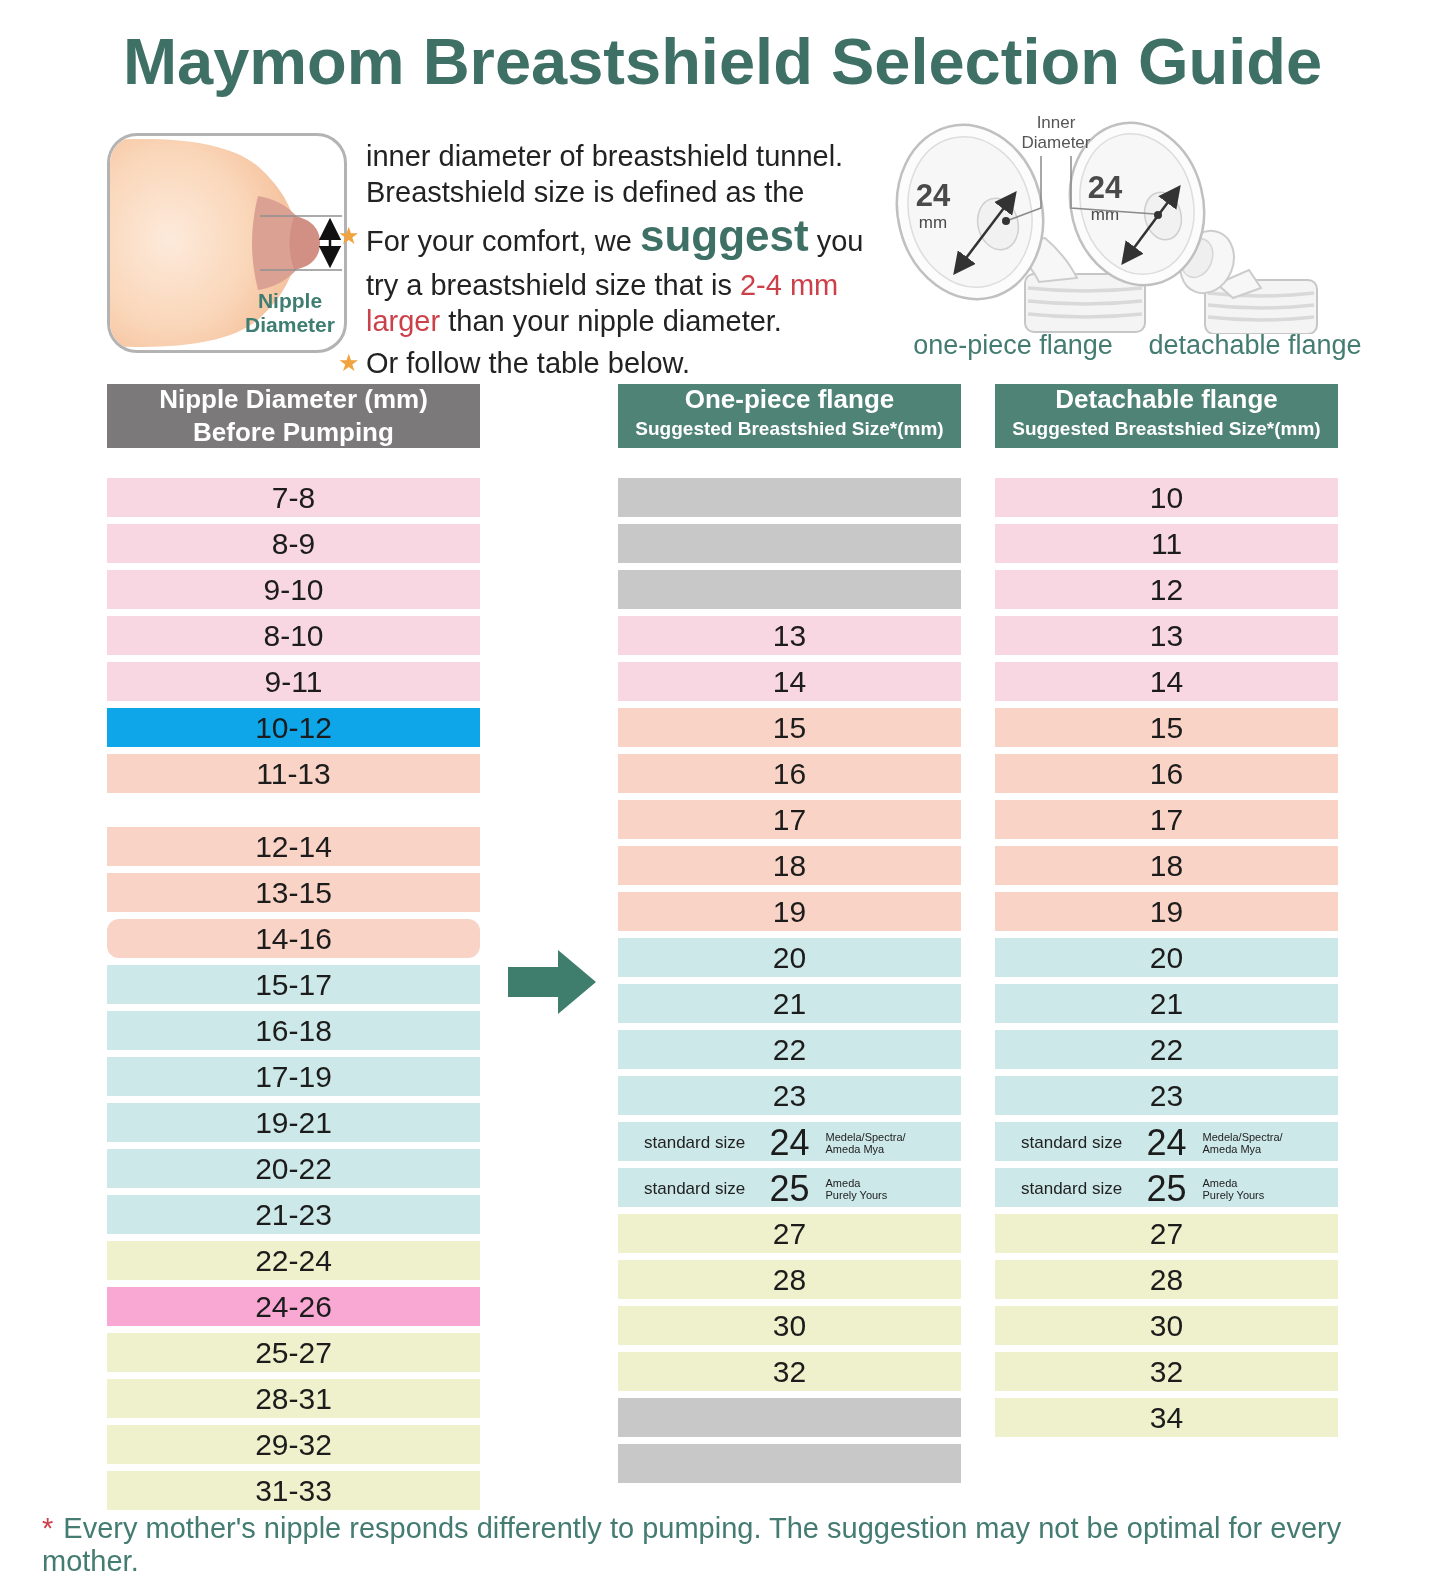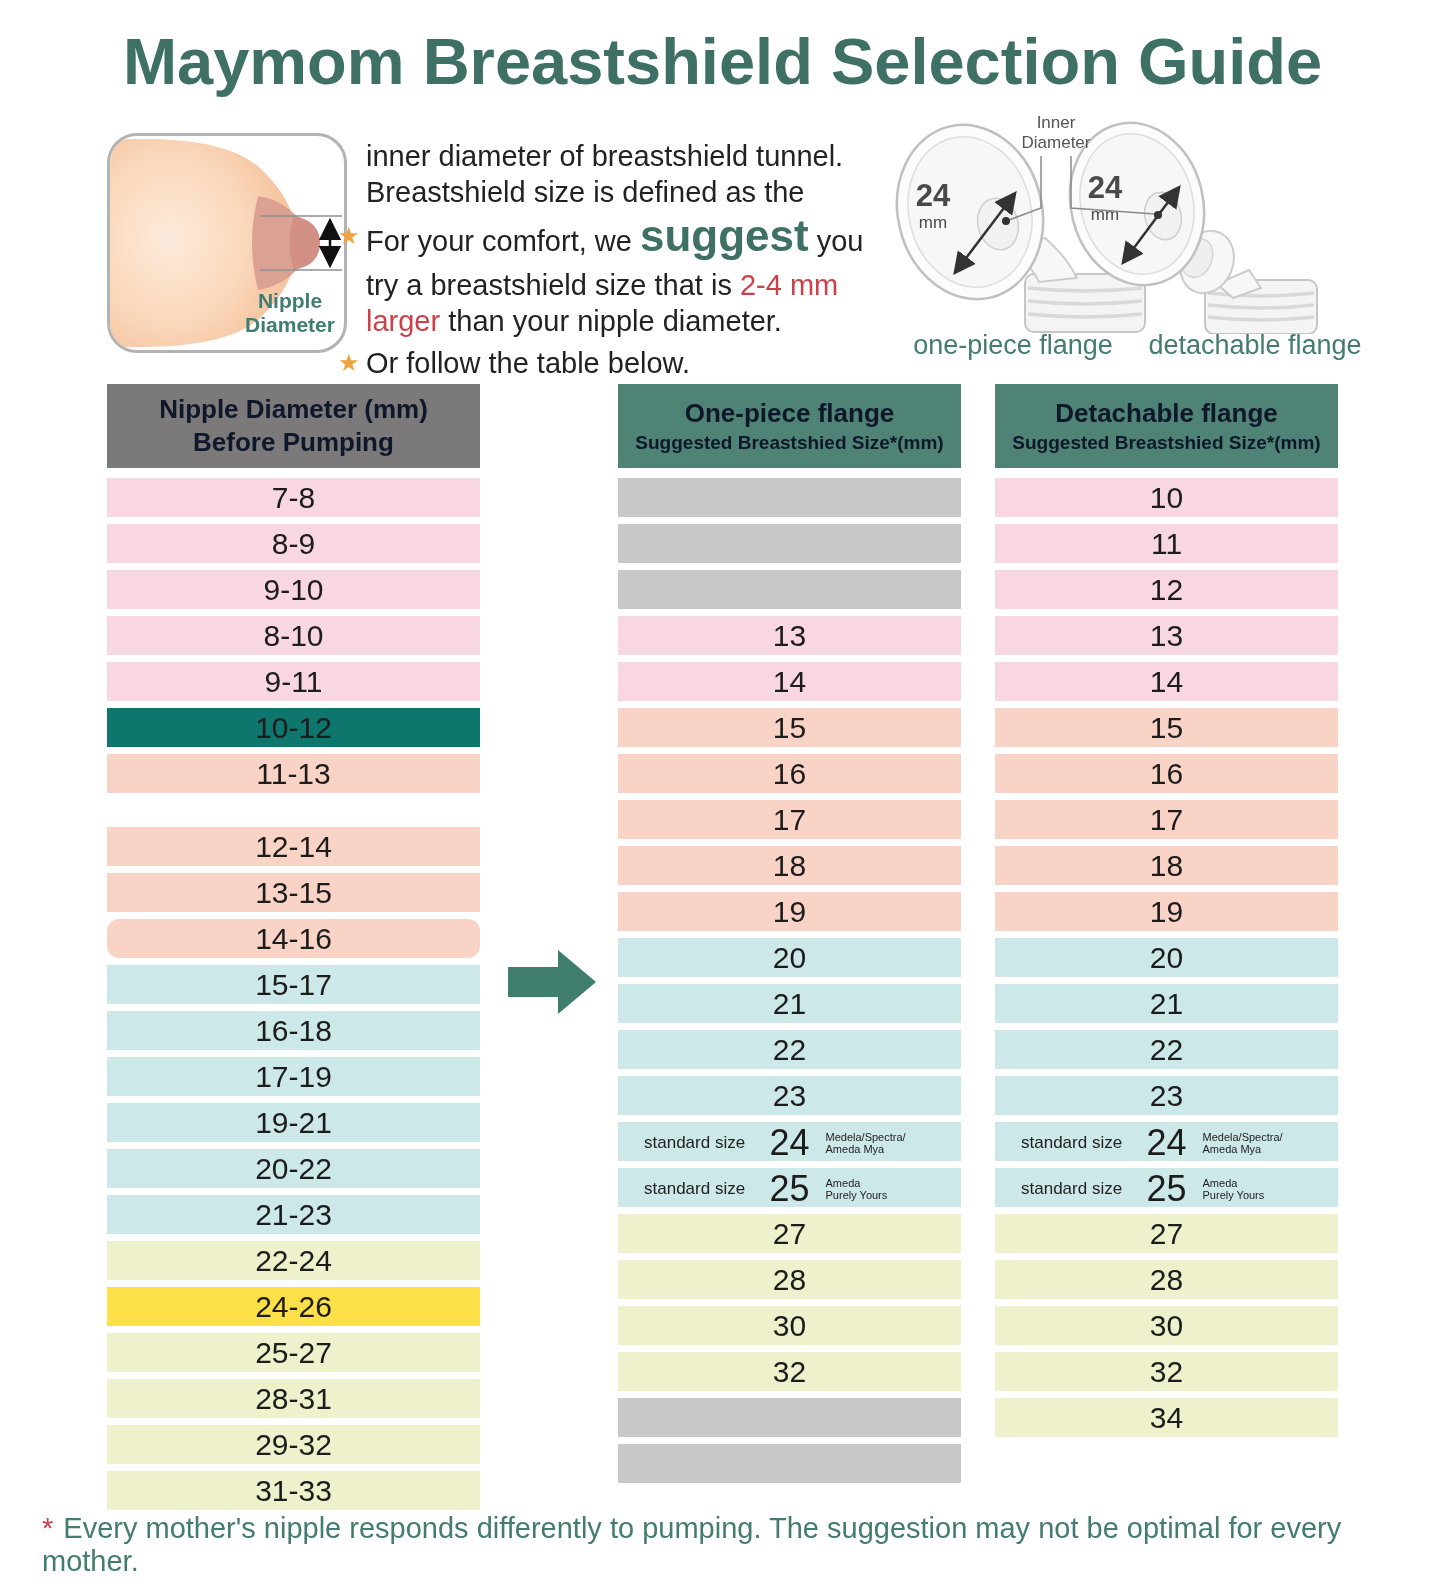--- a/index.html
+++ b/index.html
@@ -23,22 +23,22 @@
   .intro .red{color:#cc4149;}
 
   
   .flange-fig{position:absolute;left:865px;top:112px;width:580px;height:222px;}
   .flange-caption{position:absolute;top:330px;width:290px;text-align:center;
                   font-size:27px;color:#447c72;}
   .cap-left{left:868px;}
   .cap-right{left:1110px;}
 
   
-  .thead{position:absolute;top:384px;height:84px;color:#0f172a;text-align:center;
-         display:flex;flex-direction:column;justify-content:center;gap:2px;}
+  .thead{position:absolute;top:384px;height:64px;color:#ffffff;text-align:center;
+         display:flex;flex-direction:column;justify-content:flex-start;gap:2px;}
   .thead.h1{left:107px;width:373px;background:#7b7979;}
   .thead.h2{left:618px;width:343px;background:#4e8375;}
   .thead.h3{left:995px;width:343px;background:#4e8375;}
   .thead .t{font-size:26px;font-weight:bold;line-height:31px;}
   .thead .s{font-size:19px;font-weight:bold;line-height:23px;}
   .thead.h1 .s{font-size:26px;line-height:31px;}
 
   
   .tcol{position:absolute;top:478px;}
   .tcol.c1{left:107px;width:373px;}
@@ -166,33 +166,33 @@
     <div class="t">Detachable flange</div>
     <div class="s">Suggested Breastshied Size*(mm)</div>
   </div>
 
   <div class="tcol c1" id="col1">
       <div class="cell" style="background: rgb(248, 215, 226);">7-8</div>
       <div class="cell" style="background: rgb(248, 215, 226);">8-9</div>
       <div class="cell" style="background: rgb(248, 215, 226);">9-10</div>
       <div class="cell" style="background: rgb(248, 215, 226);">8-10</div>
       <div class="cell" style="background: rgb(248, 215, 226);">9-11</div>
-      <div class="cell" style="background: #0f766e;">10-12</div>
+      <div class="cell" style="background: #0ea5e9;">10-12</div>
       <div class="cell" style="background: rgb(249, 211, 197);">11-13</div>
       <div class="cell" style="background: rgb(249, 211, 197); margin-top: 34px;">12-14</div>
       <div class="cell" style="background: rgb(249, 211, 197);">13-15</div>
       <div class="cell" style="background: rgb(249, 211, 197); border-radius: 12px;">14-16</div>
       <div class="cell" style="background: rgb(205, 232, 233);">15-17</div>
       <div class="cell" style="background: rgb(205, 232, 233);">16-18</div>
       <div class="cell" style="background: rgb(205, 232, 233);">17-19</div>
       <div class="cell" style="background: rgb(205, 232, 233);">19-21</div>
       <div class="cell" style="background: rgb(205, 232, 233);">20-22</div>
       <div class="cell" style="background: rgb(205, 232, 233);">21-23</div>
       <div class="cell" style="background: rgb(238, 241, 203);">22-24</div>
-      <div class="cell" style="background: #fde047;">24-26</div>
+      <div class="cell" style="background: #f9a8d4;">24-26</div>
       <div class="cell" style="background: rgb(238, 241, 203);">25-27</div>
       <div class="cell" style="background: rgb(238, 241, 203);">28-31</div>
       <div class="cell" style="background: rgb(238, 241, 203);">29-32</div>
       <div class="cell" style="background: rgb(238, 241, 203);">31-33</div>
     </div>
   <div class="tcol c2" id="col2">
       <div class="cell" style="background: rgb(200, 200, 200);"></div>
       <div class="cell" style="background: rgb(200, 200, 200);"></div>
       <div class="cell" style="background: rgb(200, 200, 200);"></div>
       <div class="cell" style="background: rgb(248, 215, 226);">13</div>

